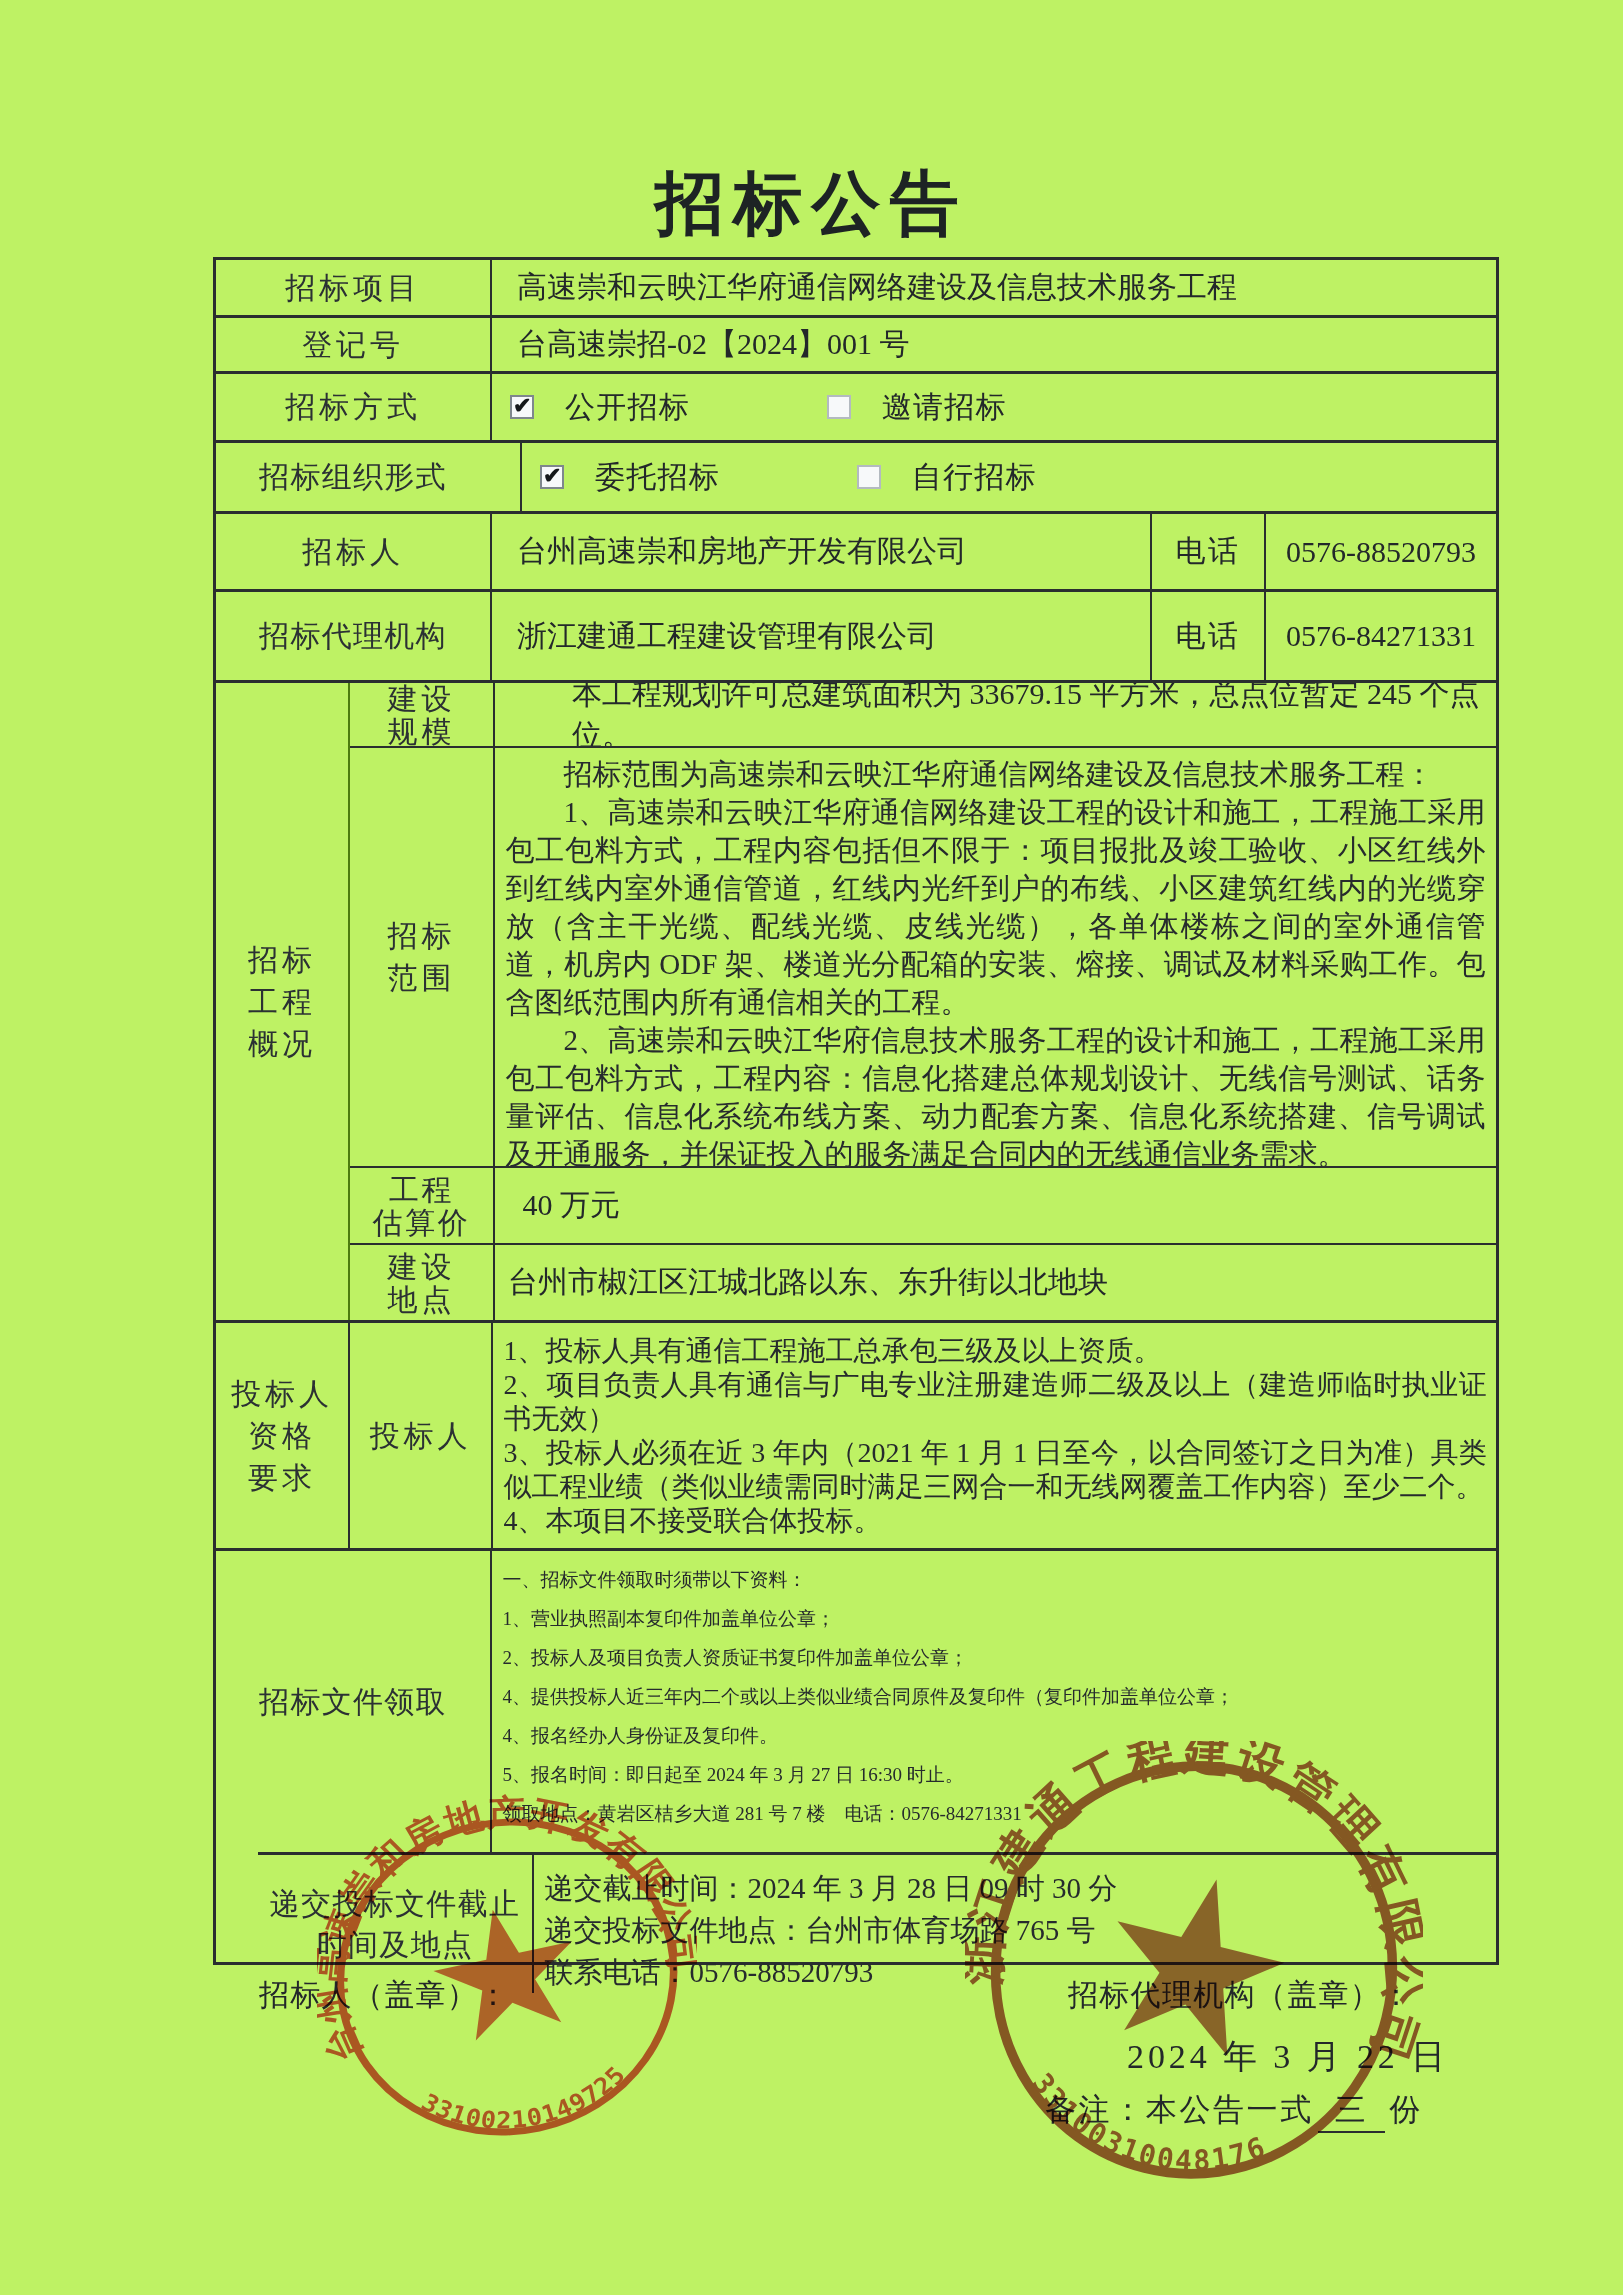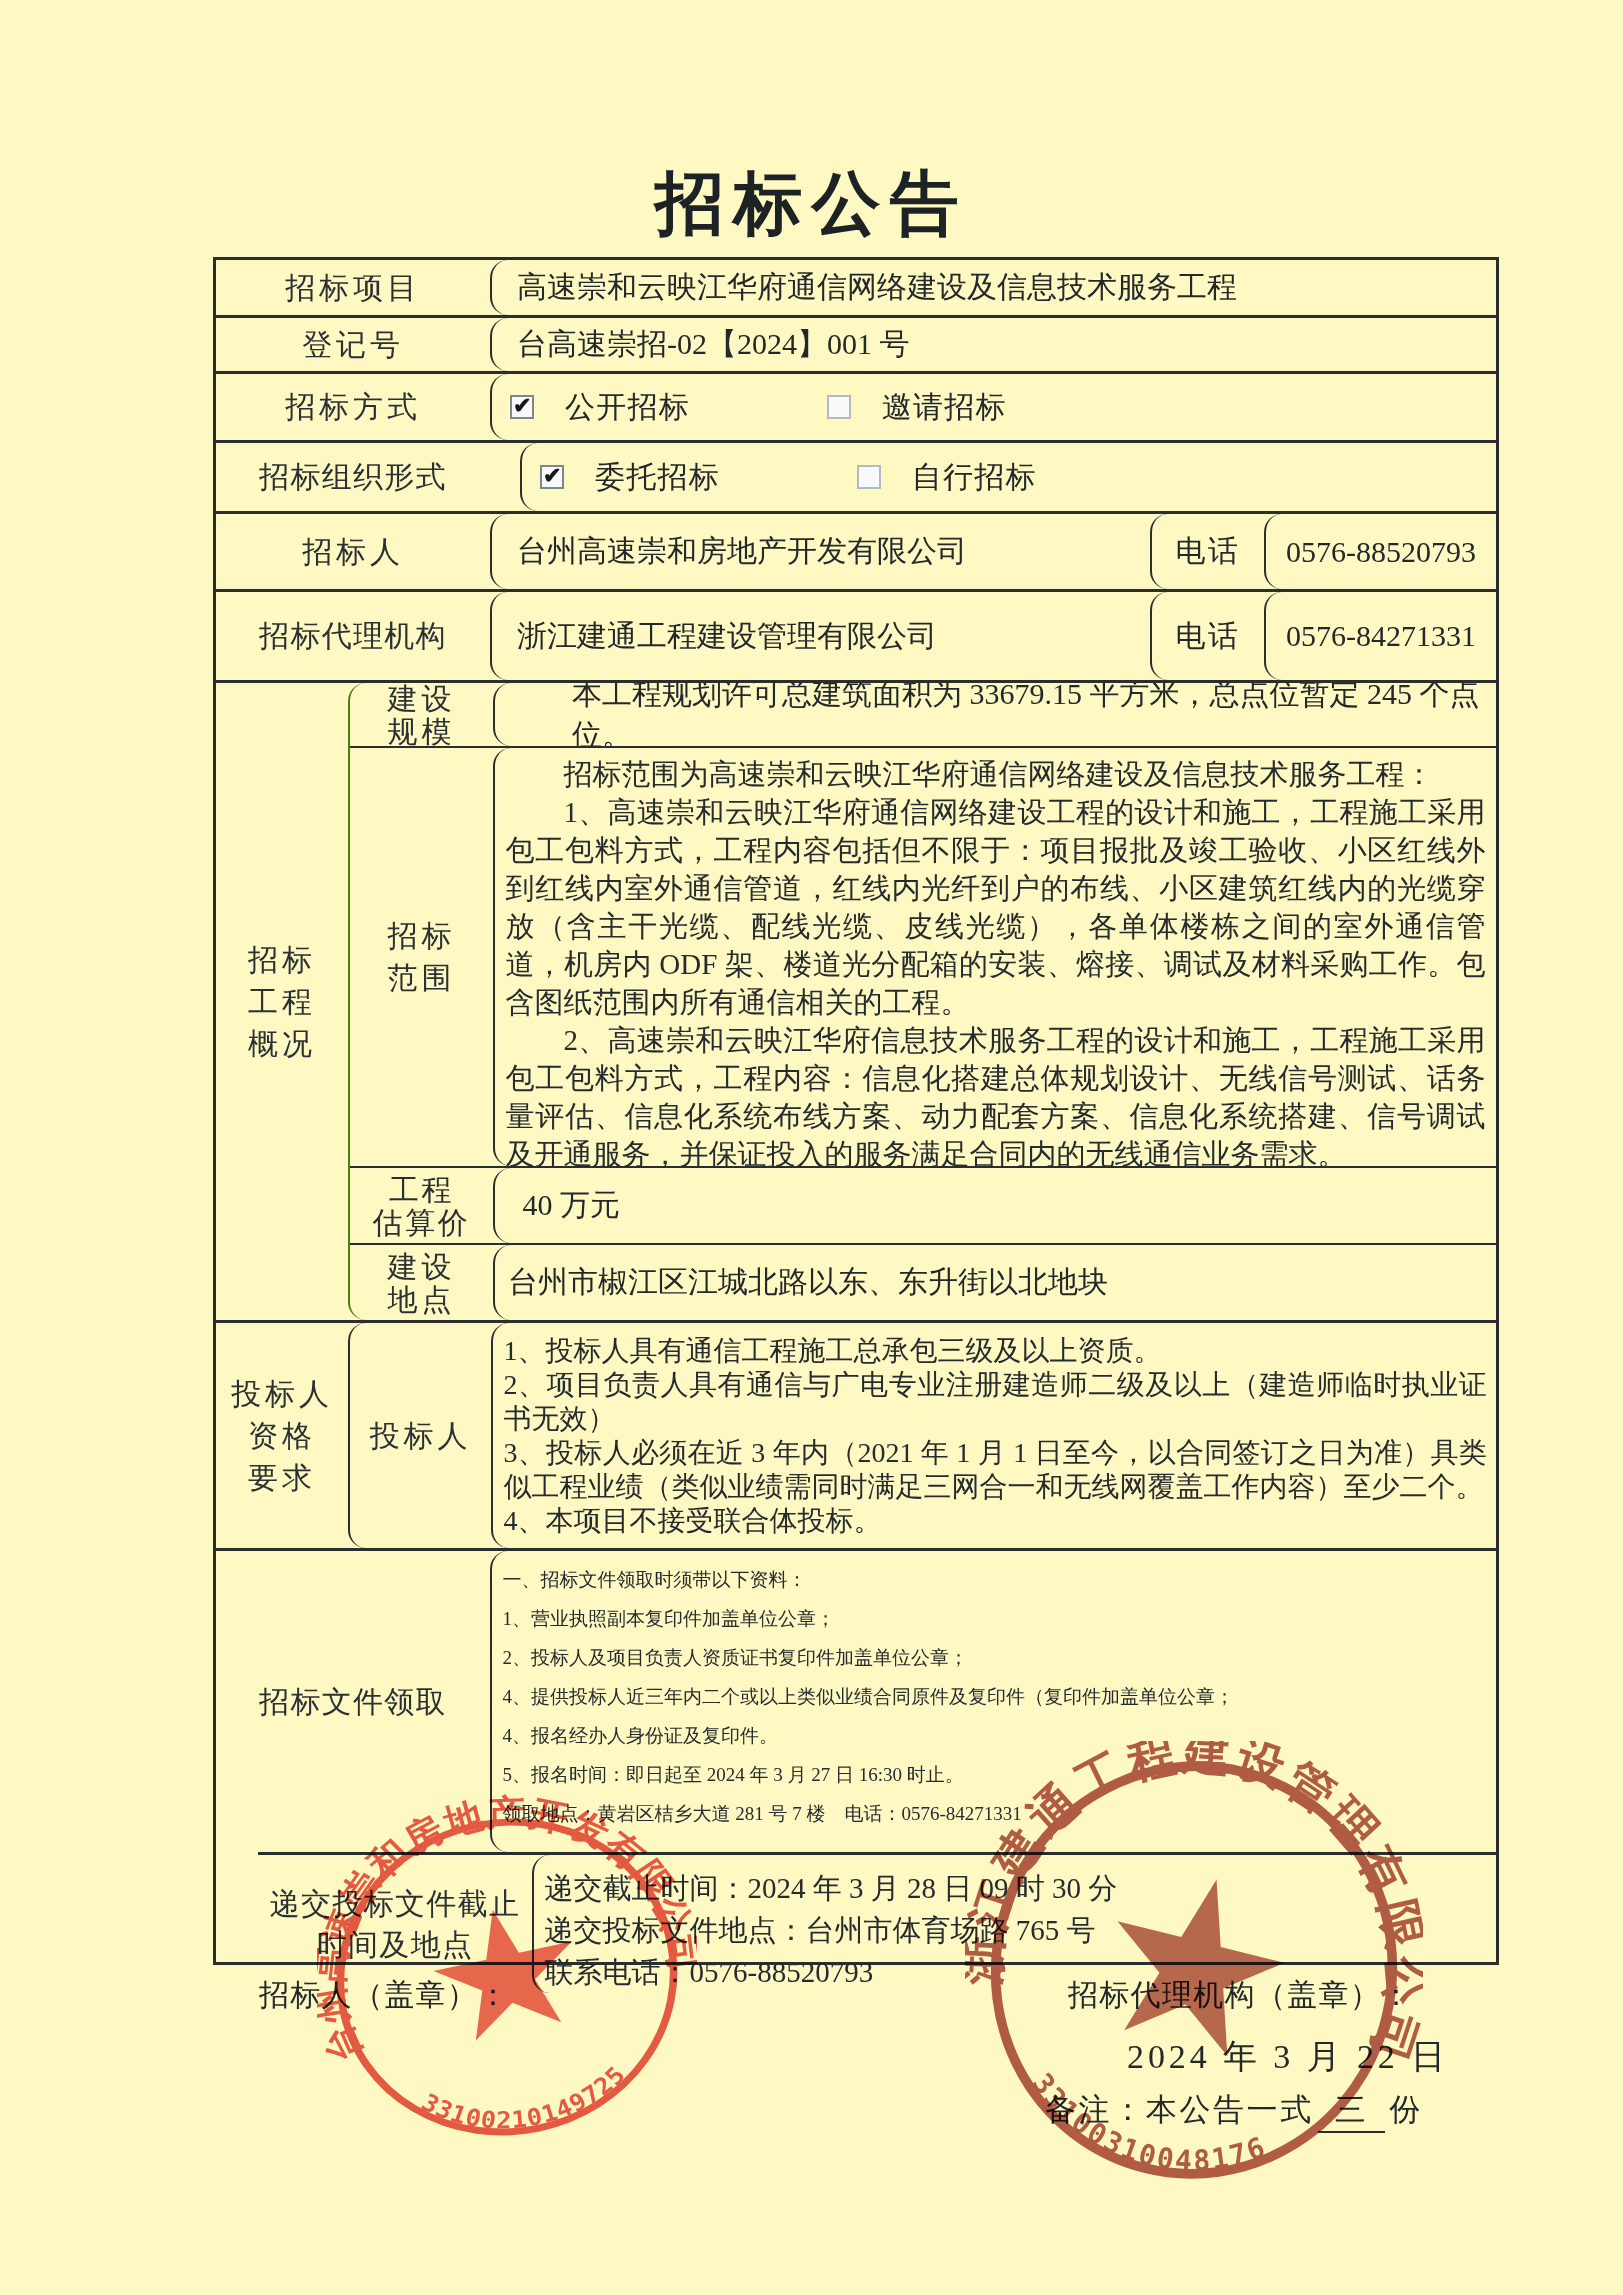--- a/index.html
+++ b/index.html
@@ -1,32 +1,32 @@
 <!DOCTYPE html>
 <html style="font-size:10.5px"><head>
 <meta charset="utf-8">
 <style>
   html,body{margin:0;padding:0;background:#e8e8e8;}
   .page{
-    position:relative;width:1623px;height:2295px;background:#fef9c3;
+    position:relative;width:1623px;height:2295px;background:#bef264;
     font-family:"Liberation Serif","DejaVu Serif",serif;color:#23282a;
     overflow:hidden;
   }
   .title{
     position:absolute;left:0;top:158px;width:100%;text-align:center;
     font-size:69px;font-weight:bold;letter-spacing:9.2px;color:#1d2324;margin:0;
   }
   .tbl{
     position:absolute;left:213px;top:257px;width:1286px;height:1708px;
     border:3.3px solid #2a2e2f;box-sizing:border-box;background:transparent;
     display:flex;flex-direction:column;
   }
   .trow{display:flex;box-sizing:border-box;border-top:3.3px solid #2a2e2f;flex:0 0 auto;}
   .trow:first-child{border-top:none;}
-  .cell{box-sizing:border-box;border-left:2px solid #2a2e2f;overflow:hidden;position:relative;border-radius:18px;}
+  .cell{box-sizing:border-box;border-left:2px solid #2a2e2f;overflow:hidden;position:relative;}
   .cell:first-child{border-left:none;}
   .lbl{
     display:flex;align-items:center;justify-content:center;text-align:center;
     font-size:30px;letter-spacing:3.9px;white-space:pre-line;line-height:42px;color:#2b3133;
   }
   .val{display:flex;align-items:center;font-size:30px;padding-left:25px;color:#23282a;}
   .w-label{width:274px;flex:0 0 auto;}
   .w-outer{width:132px;flex:0 0 auto;}
   .w-sub{width:143px;flex:0 0 auto;}
   .grow{flex:1 1 auto;}

